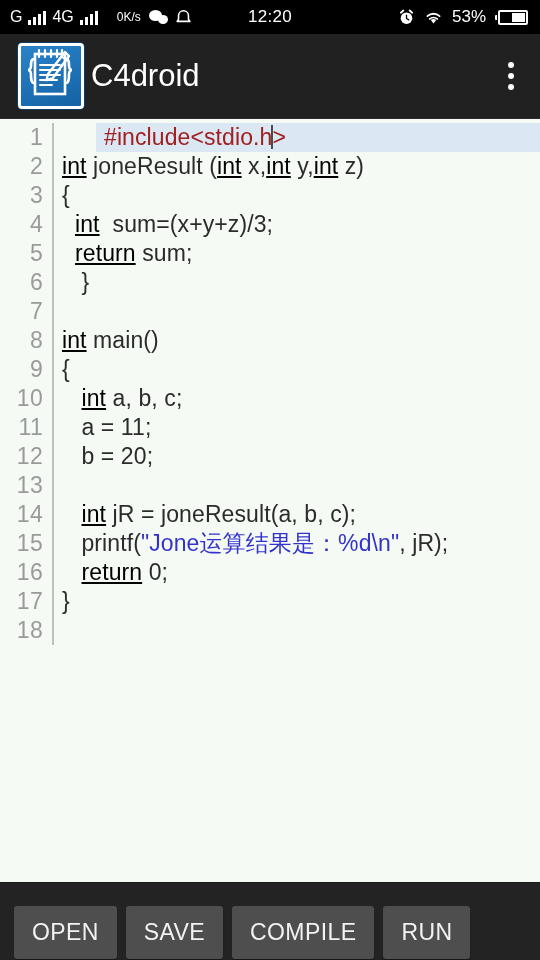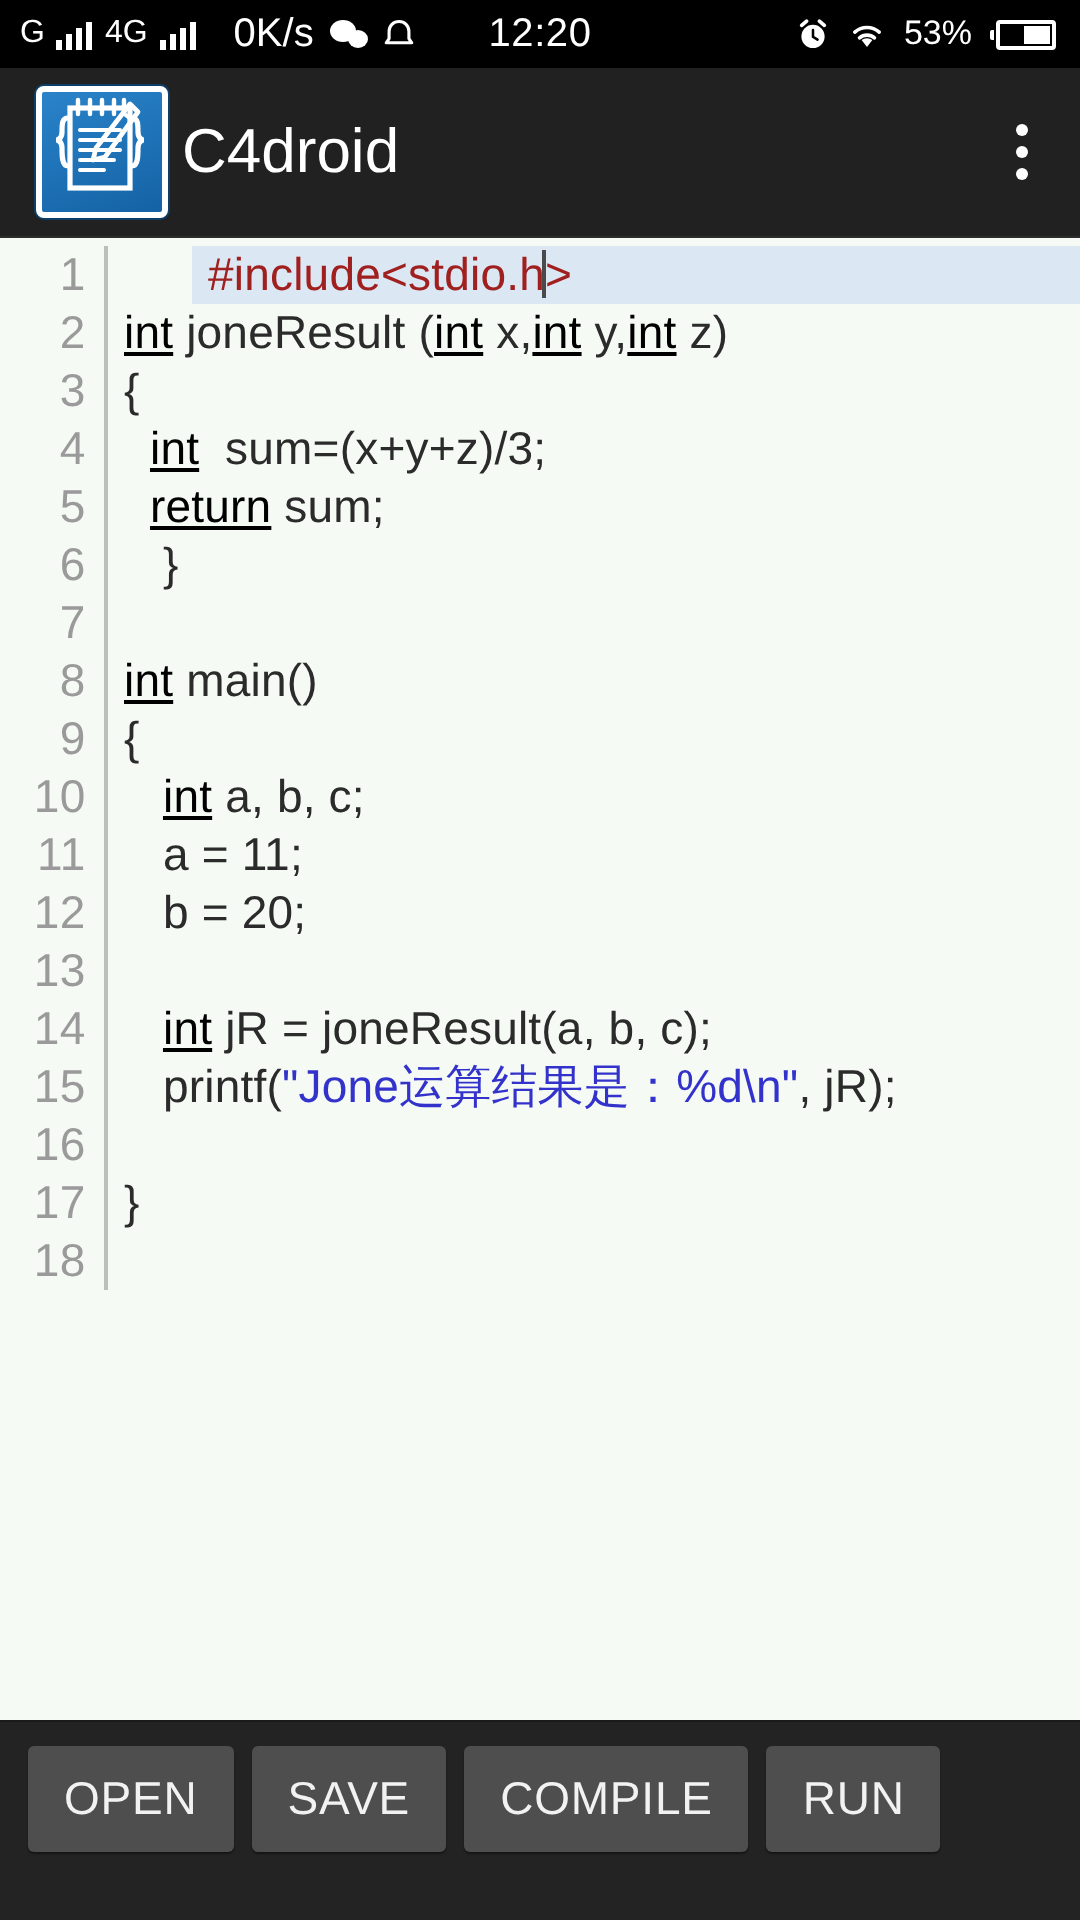--- a/index.html
+++ b/index.html
@@ -52,40 +52,40 @@
   .sb-center {
     position: absolute;
     left: 0; right: 0;
     top: 0; height: 34px;
     display: flex;
     align-items: center;
     justify-content: center;
     pointer-events: none;
   }
   .sb-clock-text {
-    font-size: 20px;
+    font-size: 17px;
     letter-spacing: .3px;
   }
   .net-label { font-size: 16px; }
   .bars {
     display: inline-flex;
     align-items: flex-end;
     gap: 2px;
     height: 15px;
   }
   .bars i {
     display: block;
     width: 3px;
     background: #fff;
   }
   .bars i:nth-child(1) { height: 5px; }
   .bars i:nth-child(2) { height: 8px; }
   .bars i:nth-child(3) { height: 11px; }
   .bars i:nth-child(4) { height: 14px; }
-  .speed { font-size: 20px; margin-left: 2px; padding-left: 11px; }
+  .speed { font-size: 12px; margin-left: 2px; padding-left: 11px; }
 
   .wechat-icon {
     position: relative;
     width: 20px; height: 15px;
     margin-left: 2px;
   }
   .wechat-icon .b1, .wechat-icon .b2 {
     position: absolute;
     background: #fff;
     border-radius: 50%;
@@ -238,22 +238,22 @@
     vertical-align: -4px;
     margin: 0 -1px;
   }
 
   
   .toolbar {
     flex: 0 0 auto;
     height: 75px;
     background: #232323;
     display: flex;
-    align-items: flex-start;
-    padding: 12px 14px;
+    align-items: flex-end;
+    padding: 1px 14px;
     gap: 9px;
     border-top: 1px solid #1a1a1a;
   }
   .tbtn {
     background: #4e4e4e;
     color: #f2f2f2;
     border: none;
     border-radius: 3px;
     height: 53px;
     font-size: 23px;
@@ -428,20 +428,21 @@
           <div class="code"><span>   </span><span class="kw">int</span><span> jR = joneResult(a, b, c);</span></div>
         </div>
         <div class="line">
           <div class="gutter-num">15</div>
           <div class="divider"></div>
           <div class="code"><span>   printf(</span><span class="str">"Jone运算结果是：%d\n"</span><span>, jR);</span></div>
         </div>
         <div class="line">
           <div class="gutter-num">16</div>
           <div class="divider"></div>
+          <div class="code"><span>   </span><span class="kw">return</span><span> 0;</span></div>
         </div>
         <div class="line">
           <div class="gutter-num">17</div>
           <div class="divider"></div>
           <div class="code"><span>}</span></div>
         </div>
         <div class="line">
           <div class="gutter-num">18</div>
           <div class="divider"></div>
           <div class="code"><span></span></div>

